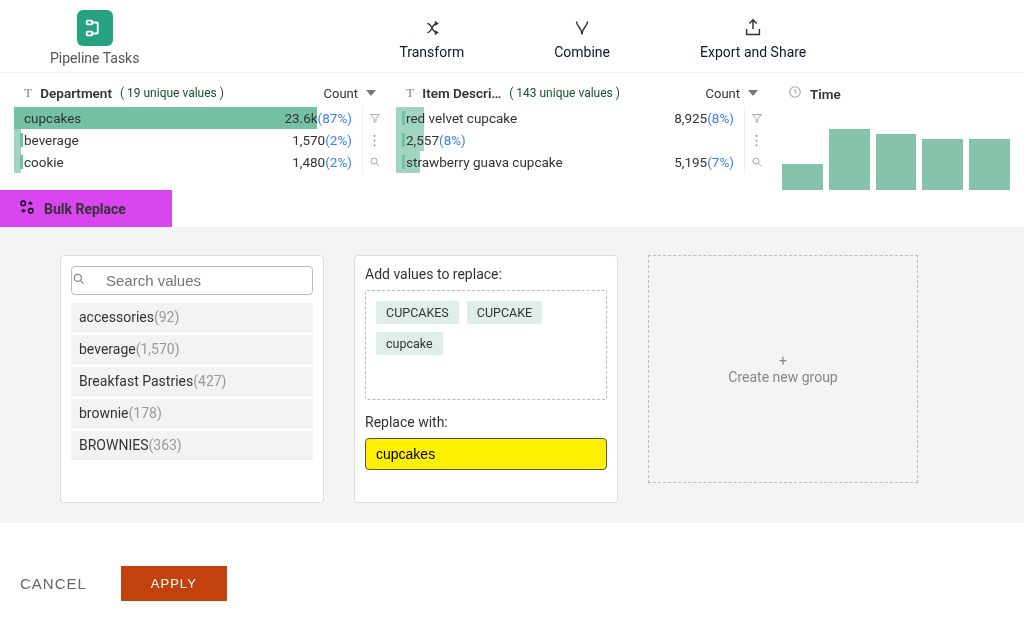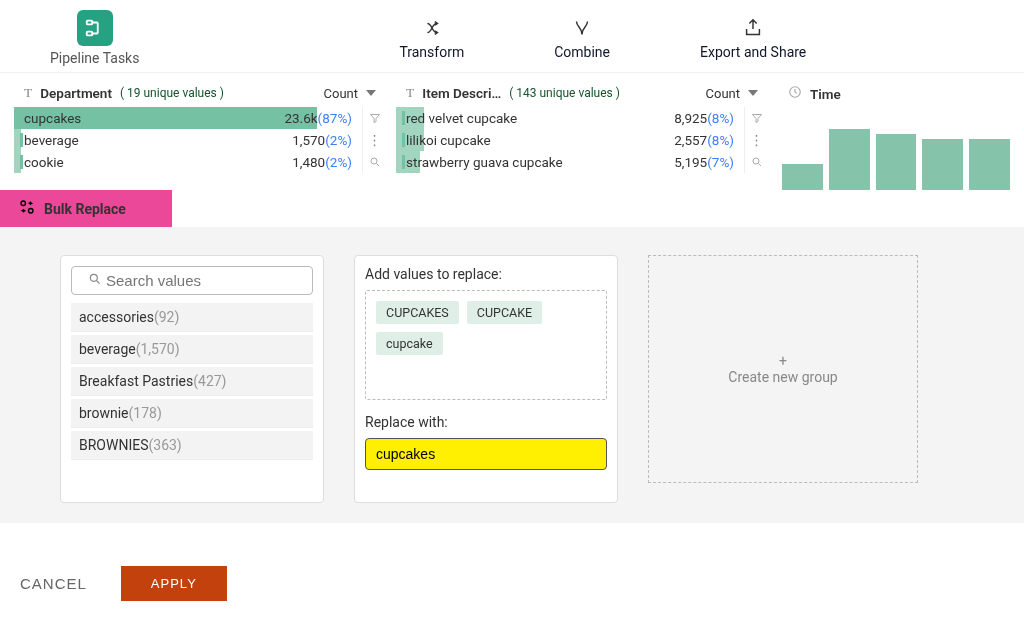--- a/index.html
+++ b/index.html
@@ -33,26 +33,26 @@
   .row > span { position:relative; z-index:1; }
   .row.selected .bar-bg { background:#75c1a3; }
   .tinybar { position:absolute; left:6px; top:4px; bottom:4px; width:3px; background:#75c1a3; z-index:1; }
 
   .side-ctrls { width:24px; border-left:1px solid #eee; display:flex; flex-direction:column; align-items:center; color:#888; }
   .side-ctrls > div { flex:1; display:flex; align-items:center; justify-content:center; font-size:14px; cursor:pointer; }
 
   .chart { padding: 0 4px; height: 82px; display:flex; align-items:flex-end; gap:6px; }
   .chart-bar { flex:1; background:#85c4aa; }
 
-  .bulkhead { display:flex; align-items:center; gap:8px; background:#ec4899; padding: 8px 18px; width: 172px; font-weight:700; font-size:14px; }
+  .bulkhead { display:flex; align-items:center; gap:8px; background:#d946ef; padding: 8px 18px; width: 172px; font-weight:700; font-size:14px; }
 
   .panel-area { background:#f4f4f4; padding: 28px 20px 20px 60px; display:flex; gap:30px; height: 296px; }
   .card { background:#fff; border:1px solid #ddd; border-radius:4px; padding: 10px; }
   .card-search { width:264px; display:flex; flex-direction:column; }
-  .search-field { display:flex; align-items:center; gap:4px; border:1px solid #bbb; border-radius:4px; padding:4px 16px; margin-bottom:8px; }
+  .search-field { display:flex; align-items:center; gap:20px; border:1px solid #bbb; border-radius:4px; padding:4px 0; margin-bottom:8px; }
   .search-field input { border:none; outline:none; flex:1; font-size:15px; color:#888; }
   .list { overflow-y:auto; }
   .list-item { padding:6px 8px; border-bottom:1px solid #eee; font-size:14px; cursor:pointer; background:#f3f3f3; margin-bottom:3px; }
   .list-item .cnt { color:#999; }
 
   .card-replace { width:264px; }
   .card-replace .lbl { font-size:14px; margin-bottom:8px; color:#333; }
   .chipbox { border:1px dashed #bbb; border-radius:2px; padding:10px; min-height:110px; display:flex; flex-wrap:wrap; gap:8px; align-content:flex-start; margin-bottom:14px; }
   .chip { background:#dfeee7; padding:4px 10px; border-radius:2px; font-size:12.5px; }
   .replace-input { width:100%; background:#ffef00; border:1px solid #555; border-radius:4px; padding:7px 10px; font-size:14px; outline:none; }
@@ -176,21 +176,20 @@
           <div class="row">
             <div class="bar-bg" style="width:8%"></div>
             <div class="tinybar"></div>
             <span class="row-label">red velvet cupcake</span>
             <span class="row-val">8,925</span>
             <span class="row-pct"> (8%)</span>
           </div>
           <div class="row">
             <div class="bar-bg" style="width:8%"></div>
             <div class="tinybar"></div>
-            <span class="row-label">lilikoi cupcake</span>
             <span class="row-val">2,557</span>
             <span class="row-pct"> (8%)</span>
           </div>
           <div class="row">
             <div class="bar-bg" style="width:7%"></div>
             <div class="tinybar"></div>
             <span class="row-label">strawberry guava cupcake</span>
             <span class="row-val">5,195</span>
             <span class="row-pct"> (7%)</span>
           </div>

